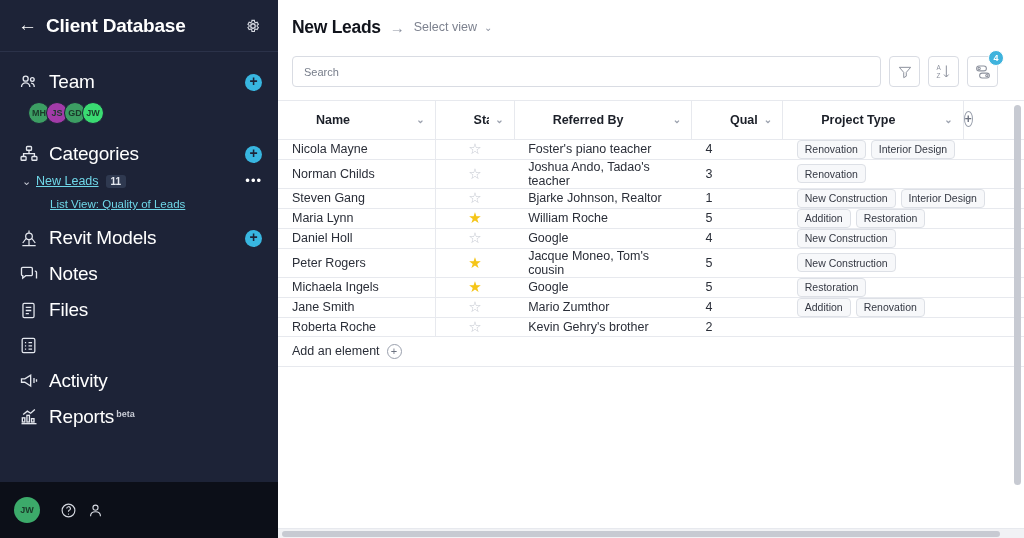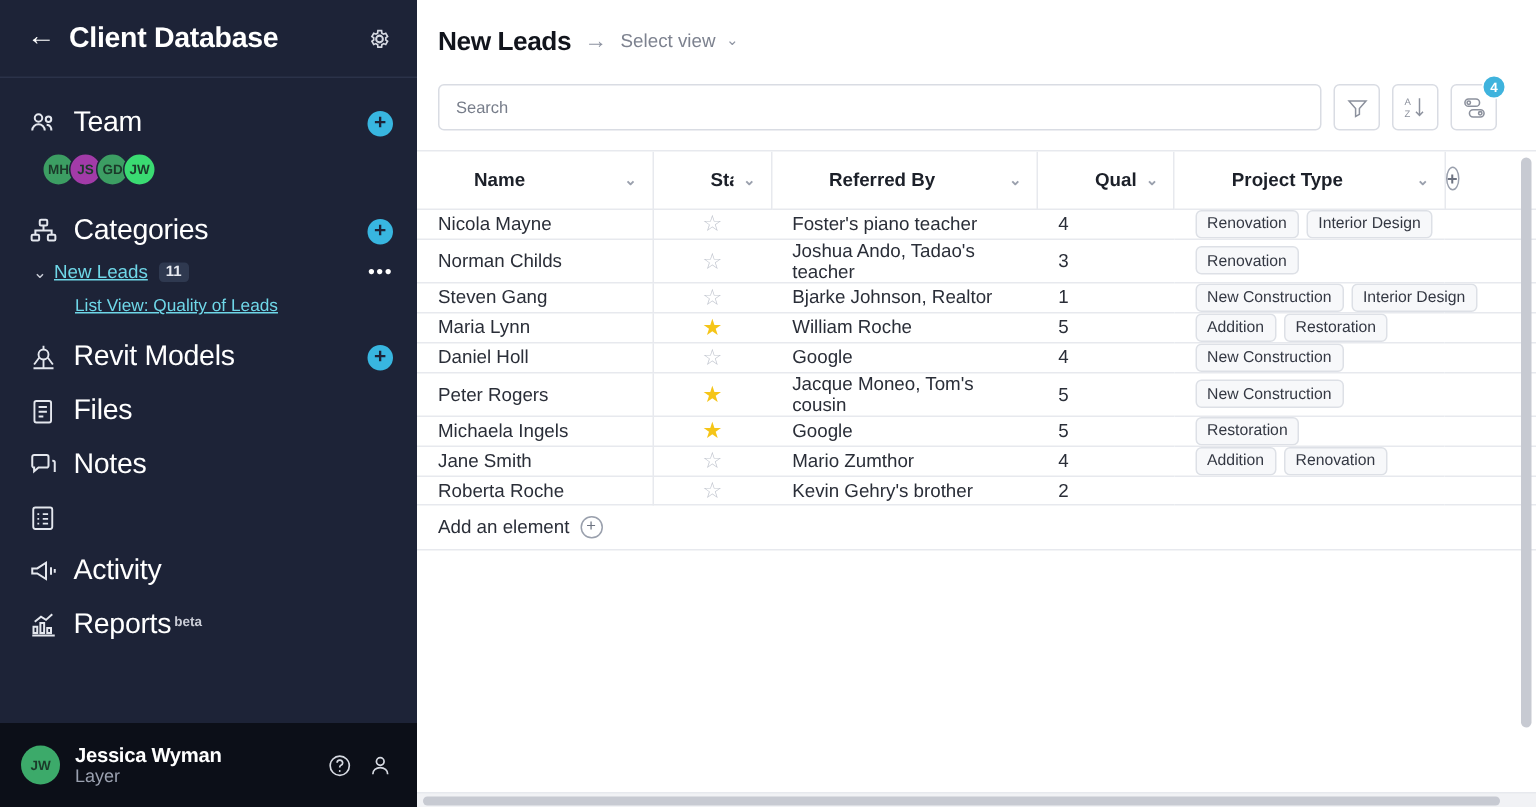--- a/index.html
+++ b/index.html
@@ -319,36 +319,36 @@
             <circle cx="12" cy="10" r="4"></circle>
             <path d="M12 3v3M12 14v7M8.5 12.6 4.5 18M15.5 12.6 19.5 18M4 21h16"></path>
           </svg>
         </span>
         <span class="sb-label">Revit Models</span>
         <span class="sb-plus">+</span>
       </div>
 
       <div class="sb-section">
         <span class="sb-ico">
+          <svg viewBox="0 0 24 24" width="20" height="20" fill="none" stroke="#e4e7ee" stroke-width="1.6">
+            <path d="M3 5.5A1.5 1.5 0 0 1 4.5 4h10A1.5 1.5 0 0 1 16 5.5v7A1.5 1.5 0 0 1 14.5 14H8l-3.5 3v-3H4.5A1.5 1.5 0 0 1 3 12.5z"></path>
+            <path d="M19 8.5h.5A1.5 1.5 0 0 1 21 10v7.5"></path>
+          </svg>
+        </span>
+        <span class="sb-label">Notes</span>
+      </div>
+
+      <div class="sb-section">
+        <span class="sb-ico">
           <svg viewBox="0 0 24 24" width="19" height="19" fill="none" stroke="#e4e7ee" stroke-width="1.6">
             <rect x="5" y="3" width="14" height="18" rx="1.6"></rect>
             <path d="M8.5 8h7M8.5 12h7M8.5 16h4"></path>
           </svg>
         </span>
         <span class="sb-label">Files</span>
-      </div>
-
-      <div class="sb-section">
-        <span class="sb-ico">
-          <svg viewBox="0 0 24 24" width="20" height="20" fill="none" stroke="#e4e7ee" stroke-width="1.6">
-            <path d="M3 5.5A1.5 1.5 0 0 1 4.5 4h10A1.5 1.5 0 0 1 16 5.5v7A1.5 1.5 0 0 1 14.5 14H8l-3.5 3v-3H4.5A1.5 1.5 0 0 1 3 12.5z"></path>
-            <path d="M19 8.5h.5A1.5 1.5 0 0 1 21 10v7.5"></path>
-          </svg>
-        </span>
-        <span class="sb-label">Notes</span>
       </div>
 
       <div class="sb-section">
         <span class="sb-ico">
           <svg viewBox="0 0 24 24" width="19" height="19" fill="none" stroke="#e4e7ee" stroke-width="1.6">
             <rect x="4" y="3" width="16" height="18" rx="1.8"></rect>
             <path d="M7.5 8.5h1.5M7.5 12.5h1.5M7.5 16.5h1.5M12 8.5h4.5M12 12.5h4.5M12 16.5h4.5"></path>
           </svg>
         </span>
       </div>
@@ -375,24 +375,20 @@
         </span>
         <span class="sb-label" style="flex:0 0 auto">Reports</span>
         <span class="sb-beta">beta</span>
         <span style="flex:1"></span>
       </div>
 
     </div>
 
     <div class="sb-footer">
       <span class="fuser">JW</span>
-      <span class="fmeta">
-        <span class="fname" style="display:block">Jessica Wyman</span>
-        <span class="frole" style="display:block">Layer</span>
-      </span>
       <span class="ficon">
         <svg viewBox="0 0 24 24" width="17" height="17" fill="none" stroke="#d6d9e1" stroke-width="1.6">
           <circle cx="12" cy="12" r="9"></circle>
           <path d="M9.5 9.2a2.6 2.6 0 1 1 3.4 2.5c-.6.3-.9.8-.9 1.5v.4"></path>
           <circle cx="12" cy="17" r="0.9" fill="#d6d9e1" stroke="none"></circle>
         </svg>
       </span>
       <span class="ficon">
         <svg viewBox="0 0 24 24" width="17" height="17" fill="none" stroke="#d6d9e1" stroke-width="1.6">
           <circle cx="12" cy="8" r="3.6"></circle>

